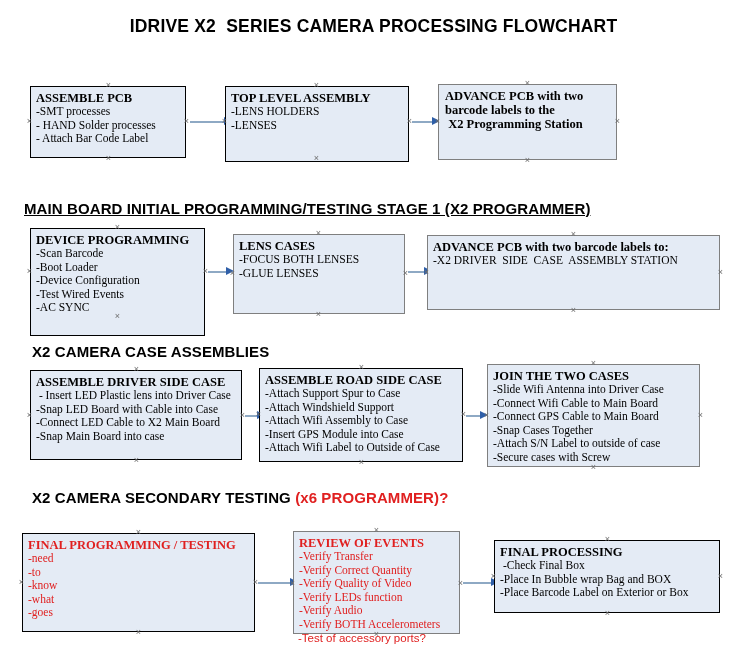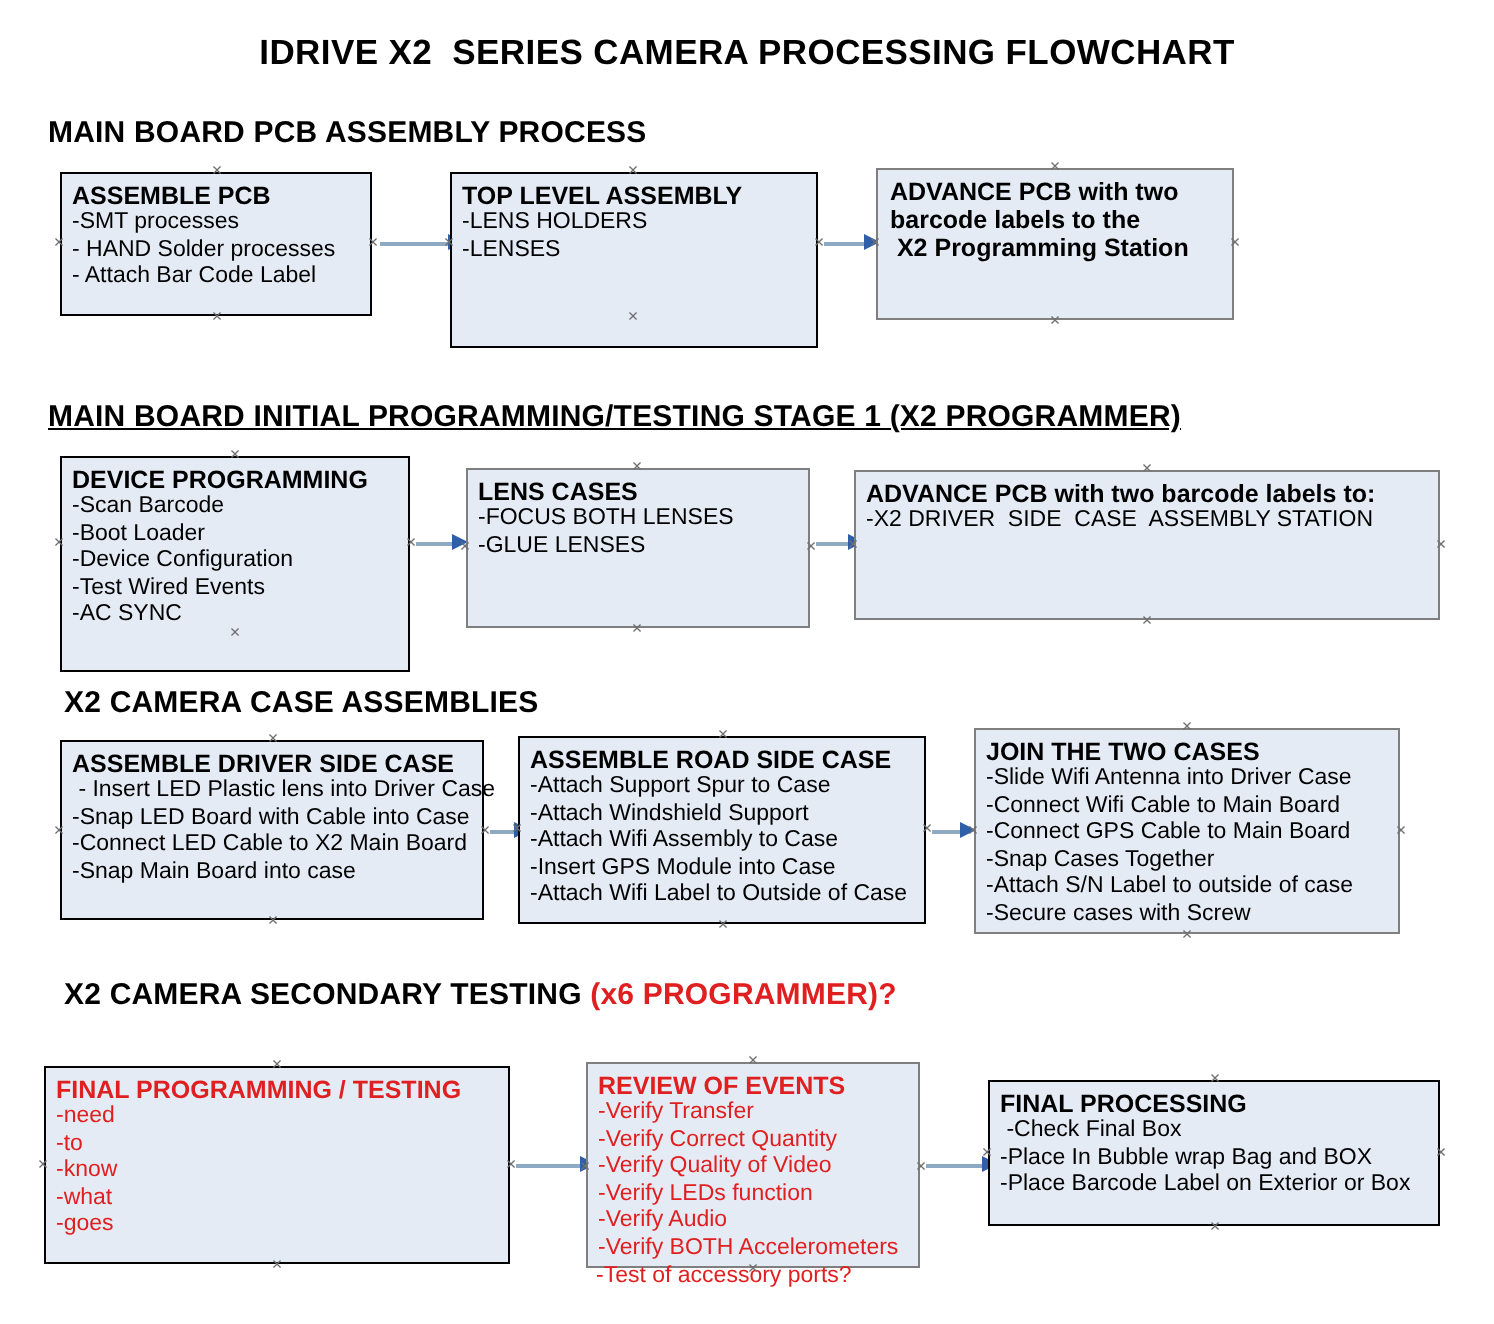--- a/index.html
+++ b/index.html
@@ -56,21 +56,21 @@
   .node .ln{
     font-size:11.5px;
     line-height:13.6px;
     color:#000000;
     white-space:pre;
     display:block;
   }
   .node .ln.red{color:#e02020;}
   .node .body{
     position:absolute;
-    left:5px;right:3px;top:4px;
+    left:5px;right:3px;top:4px;font-family:Liberation Serif, serif;
   }
   .node .body.pad6{left:6px;}
 
   
   .overflow-line{
     position:absolute;
     font-size:11.5px;
     line-height:13.6px;
     color:#e02020;
     white-space:pre;
@@ -108,41 +108,40 @@
   }
   .handle::before{content:"\00D7";}
 </style>
 </head>
 <body>
 
 <div id="canvas">
 
   <div class="doc-title">IDRIVE X2  SERIES CAMERA PROCESSING FLOWCHART</div>
 
-  <div class="section-heading" style="left:24px;top:58px;">MAIN BOARD PCB ASSEMBLY PROCESS</div>
 
   <div class="node b-black" style="left:30px;top:86px;width:156px;height:72px;">
     <div class="body">
       <span class="ttl">ASSEMBLE PCB</span>
       <span class="ln">-SMT processes</span>
       <span class="ln">- HAND Solder processes</span>
       <span class="ln">- Attach Bar Code Label</span>
     </div>
   </div>
   <div class="handle" style="left:105px;top:82px;"></div>
   <div class="handle" style="left:26px;top:118px;"></div>
   <div class="handle" style="left:183px;top:118px;"></div>
   <div class="handle" style="left:105px;top:155px;"></div>
 
   <div class="conn" style="left:190px;top:117px;width:42px;">
     <div class="shaft"></div>
     <div class="head"></div>
   </div>
 
-  <div class="node b-black" style="left:225px;top:86px;width:184px;height:88px;">
+  <div class="node b-black" style="left:225px;top:86px;width:184px;height:76px;">
     <div class="body">
       <span class="ttl">TOP LEVEL ASSEMBLY</span>
       <span class="ln">-LENS HOLDERS</span>
       <span class="ln">-LENSES</span>
     </div>
   </div>
   <div class="handle" style="left:313px;top:82px;"></div>
   <div class="handle" style="left:221px;top:118px;"></div>
   <div class="handle" style="left:406px;top:118px;"></div>
   <div class="handle" style="left:313px;top:155px;"></div>

